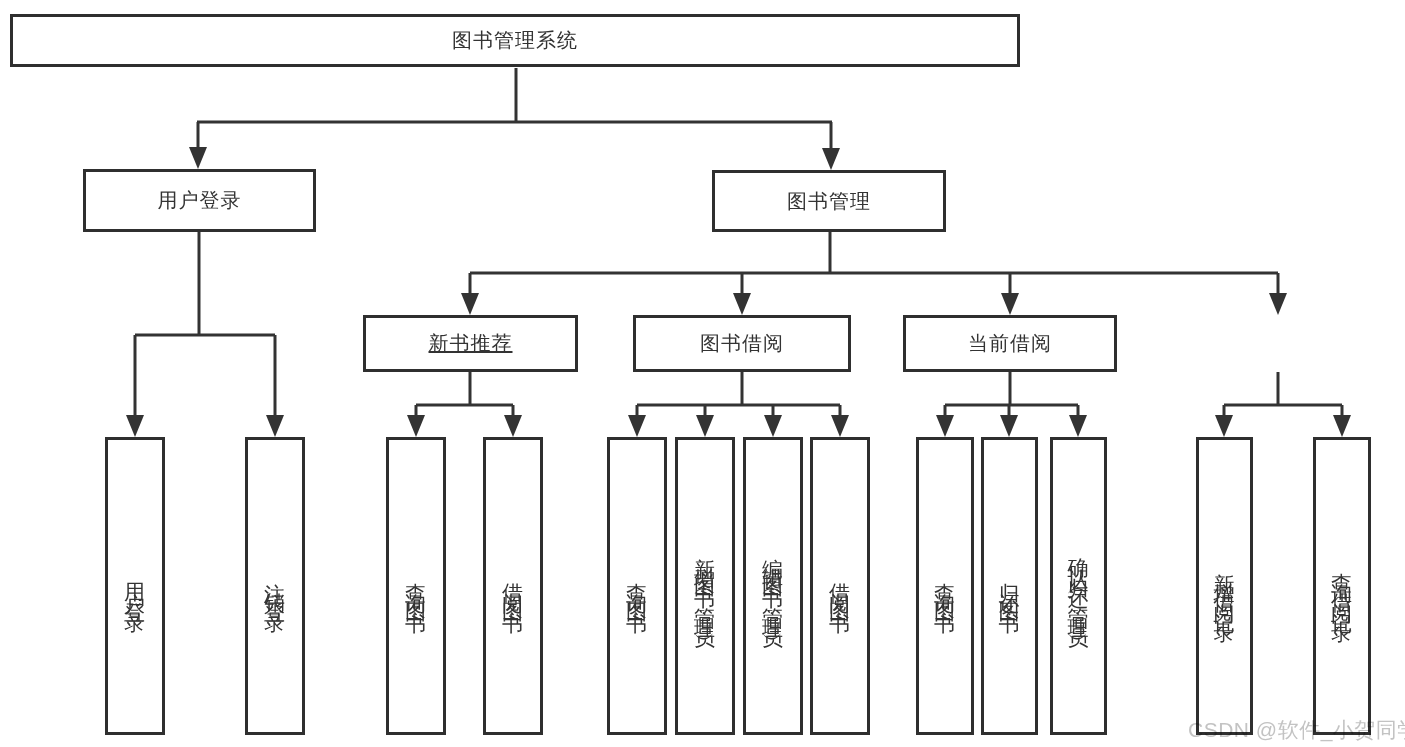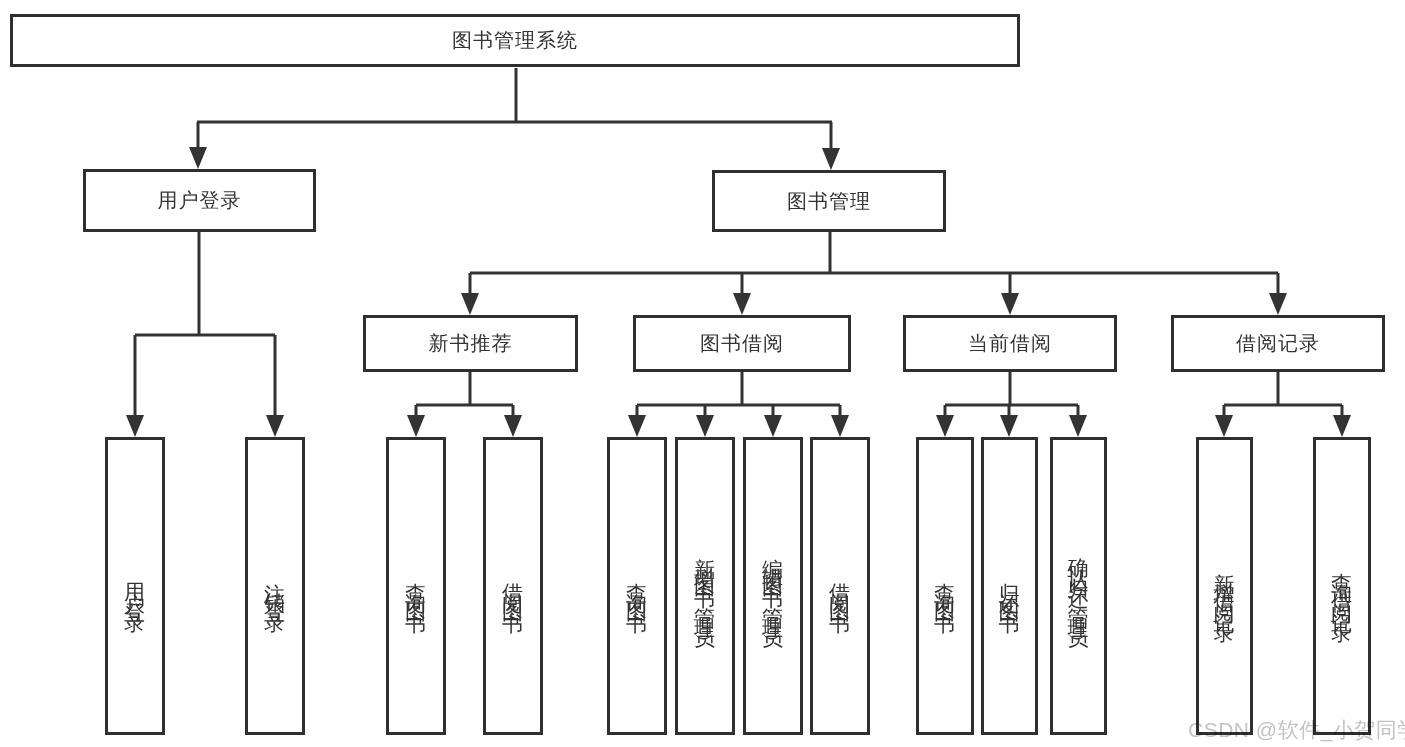--- a/index.html
+++ b/index.html
@@ -25,21 +25,21 @@
   .n-root span{font-size:21px;}
   .node.v{top:437px;height:298px;}
   .node.v span{
     writing-mode:vertical-rl;text-orientation:mixed;
     font-size:21px;letter-spacing:10px;line-height:1;
   }
   
   .n-root   {left:10px;  top:14px;  width:1010px;height:53px;border-width:3px;}
   .n-login  {left:83px;  top:169px; width:233px; height:63px;}
   .n-mgmt   {left:712px; top:170px; width:234px; height:62px;}
-  .n-newbook{left:363px; top:315px; width:215px; height:57px;}
+  .n-newbook{left:363px; top:315px; width:215px; height:57px;text-decoration:underline;}
   .n-borrow {left:633px; top:315px; width:218px; height:57px;}
   .n-current{left:903px; top:315px; width:214px; height:57px;}
   .n-records{left:1171px;top:315px; width:214px; height:57px;}
   
   .n-v1 {left:105px; width:60px;}
   .n-v2 {left:245px; width:60px;}
   .n-v3 {left:386px; width:60px;}
   .n-v4 {left:483px; width:60px;}
   .n-v5 {left:607px; width:60px;}
   .n-v6 {left:675px; width:60px;}
@@ -140,23 +140,20 @@
 
   <div class="node h n-newbook">
     <span>新书推荐</span>
   </div>
   <div class="node h n-current">
     <span>当前借阅</span>
   </div>
   <div class="node h n-borrow">
     <span>图书借阅</span>
   </div>
-  <div class="node h n-records">
-    <span>借阅记录</span>
-  </div>
 
   <div class="node v n-v1">
     <span>用户登录</span>
   </div>
   <div class="node v n-v2">
     <span>注销登录</span>
   </div>
   <div class="node v n-v3">
     <span>查询图书</span>
   </div>

